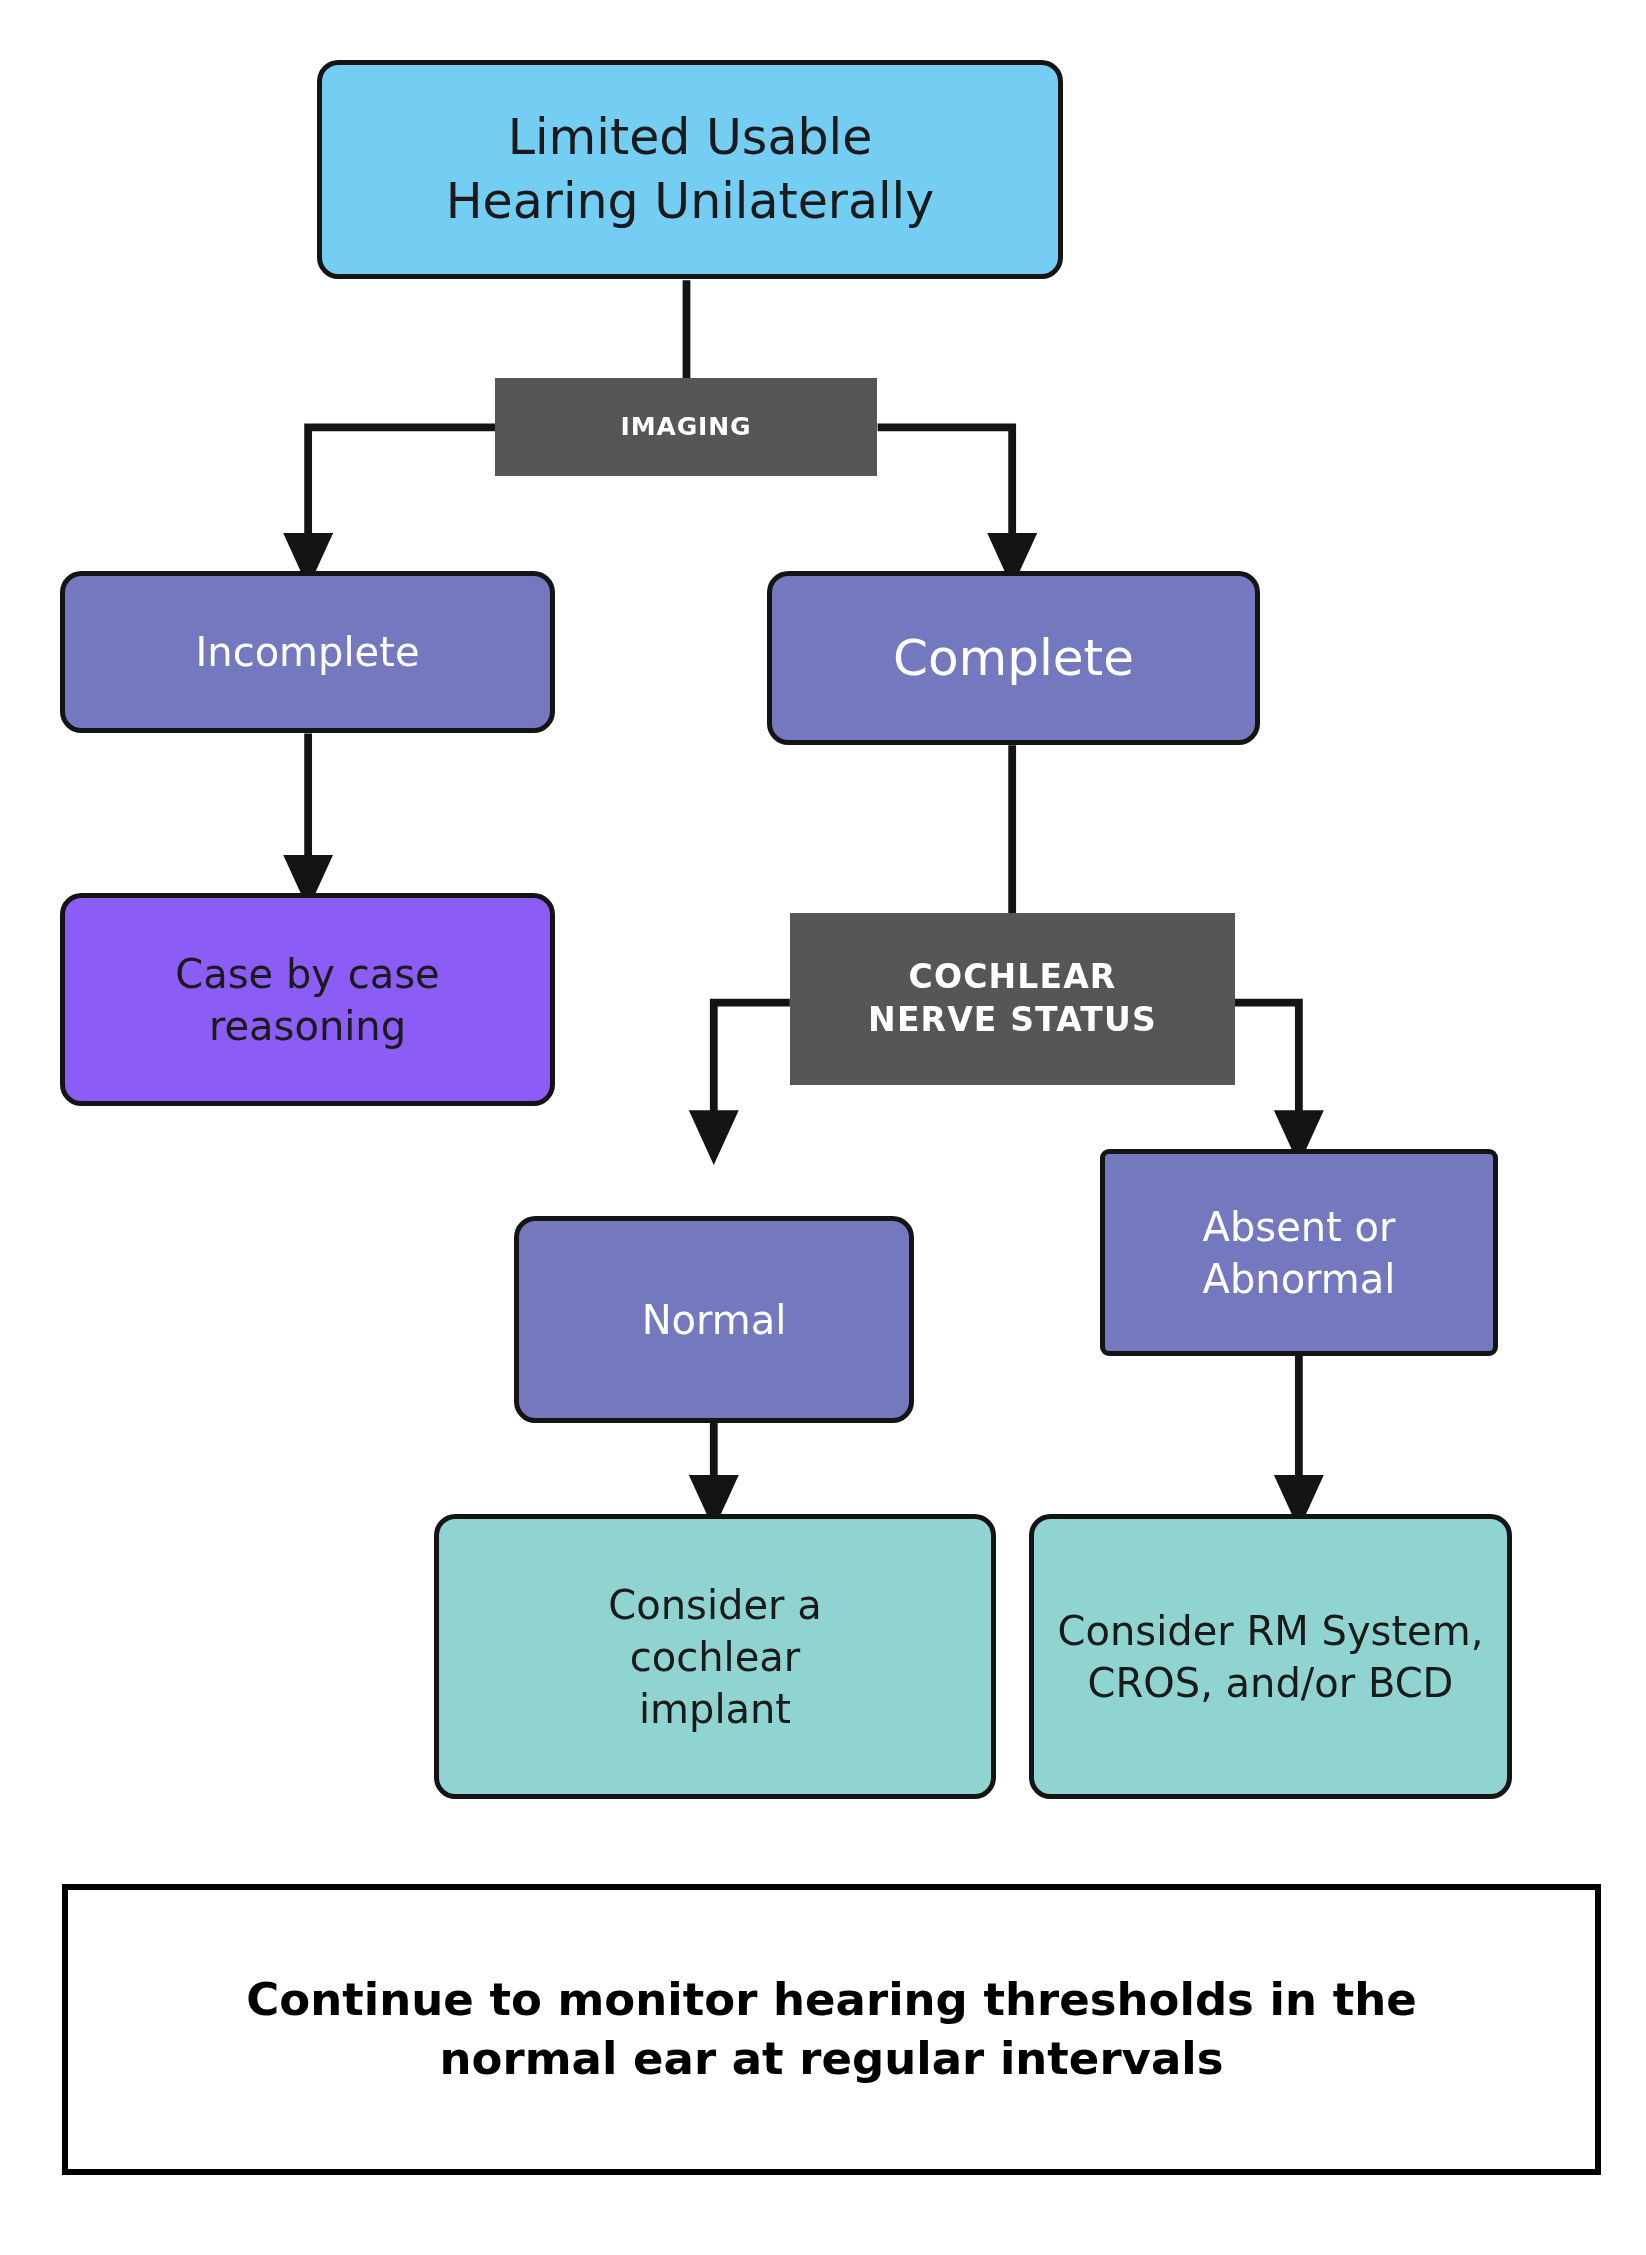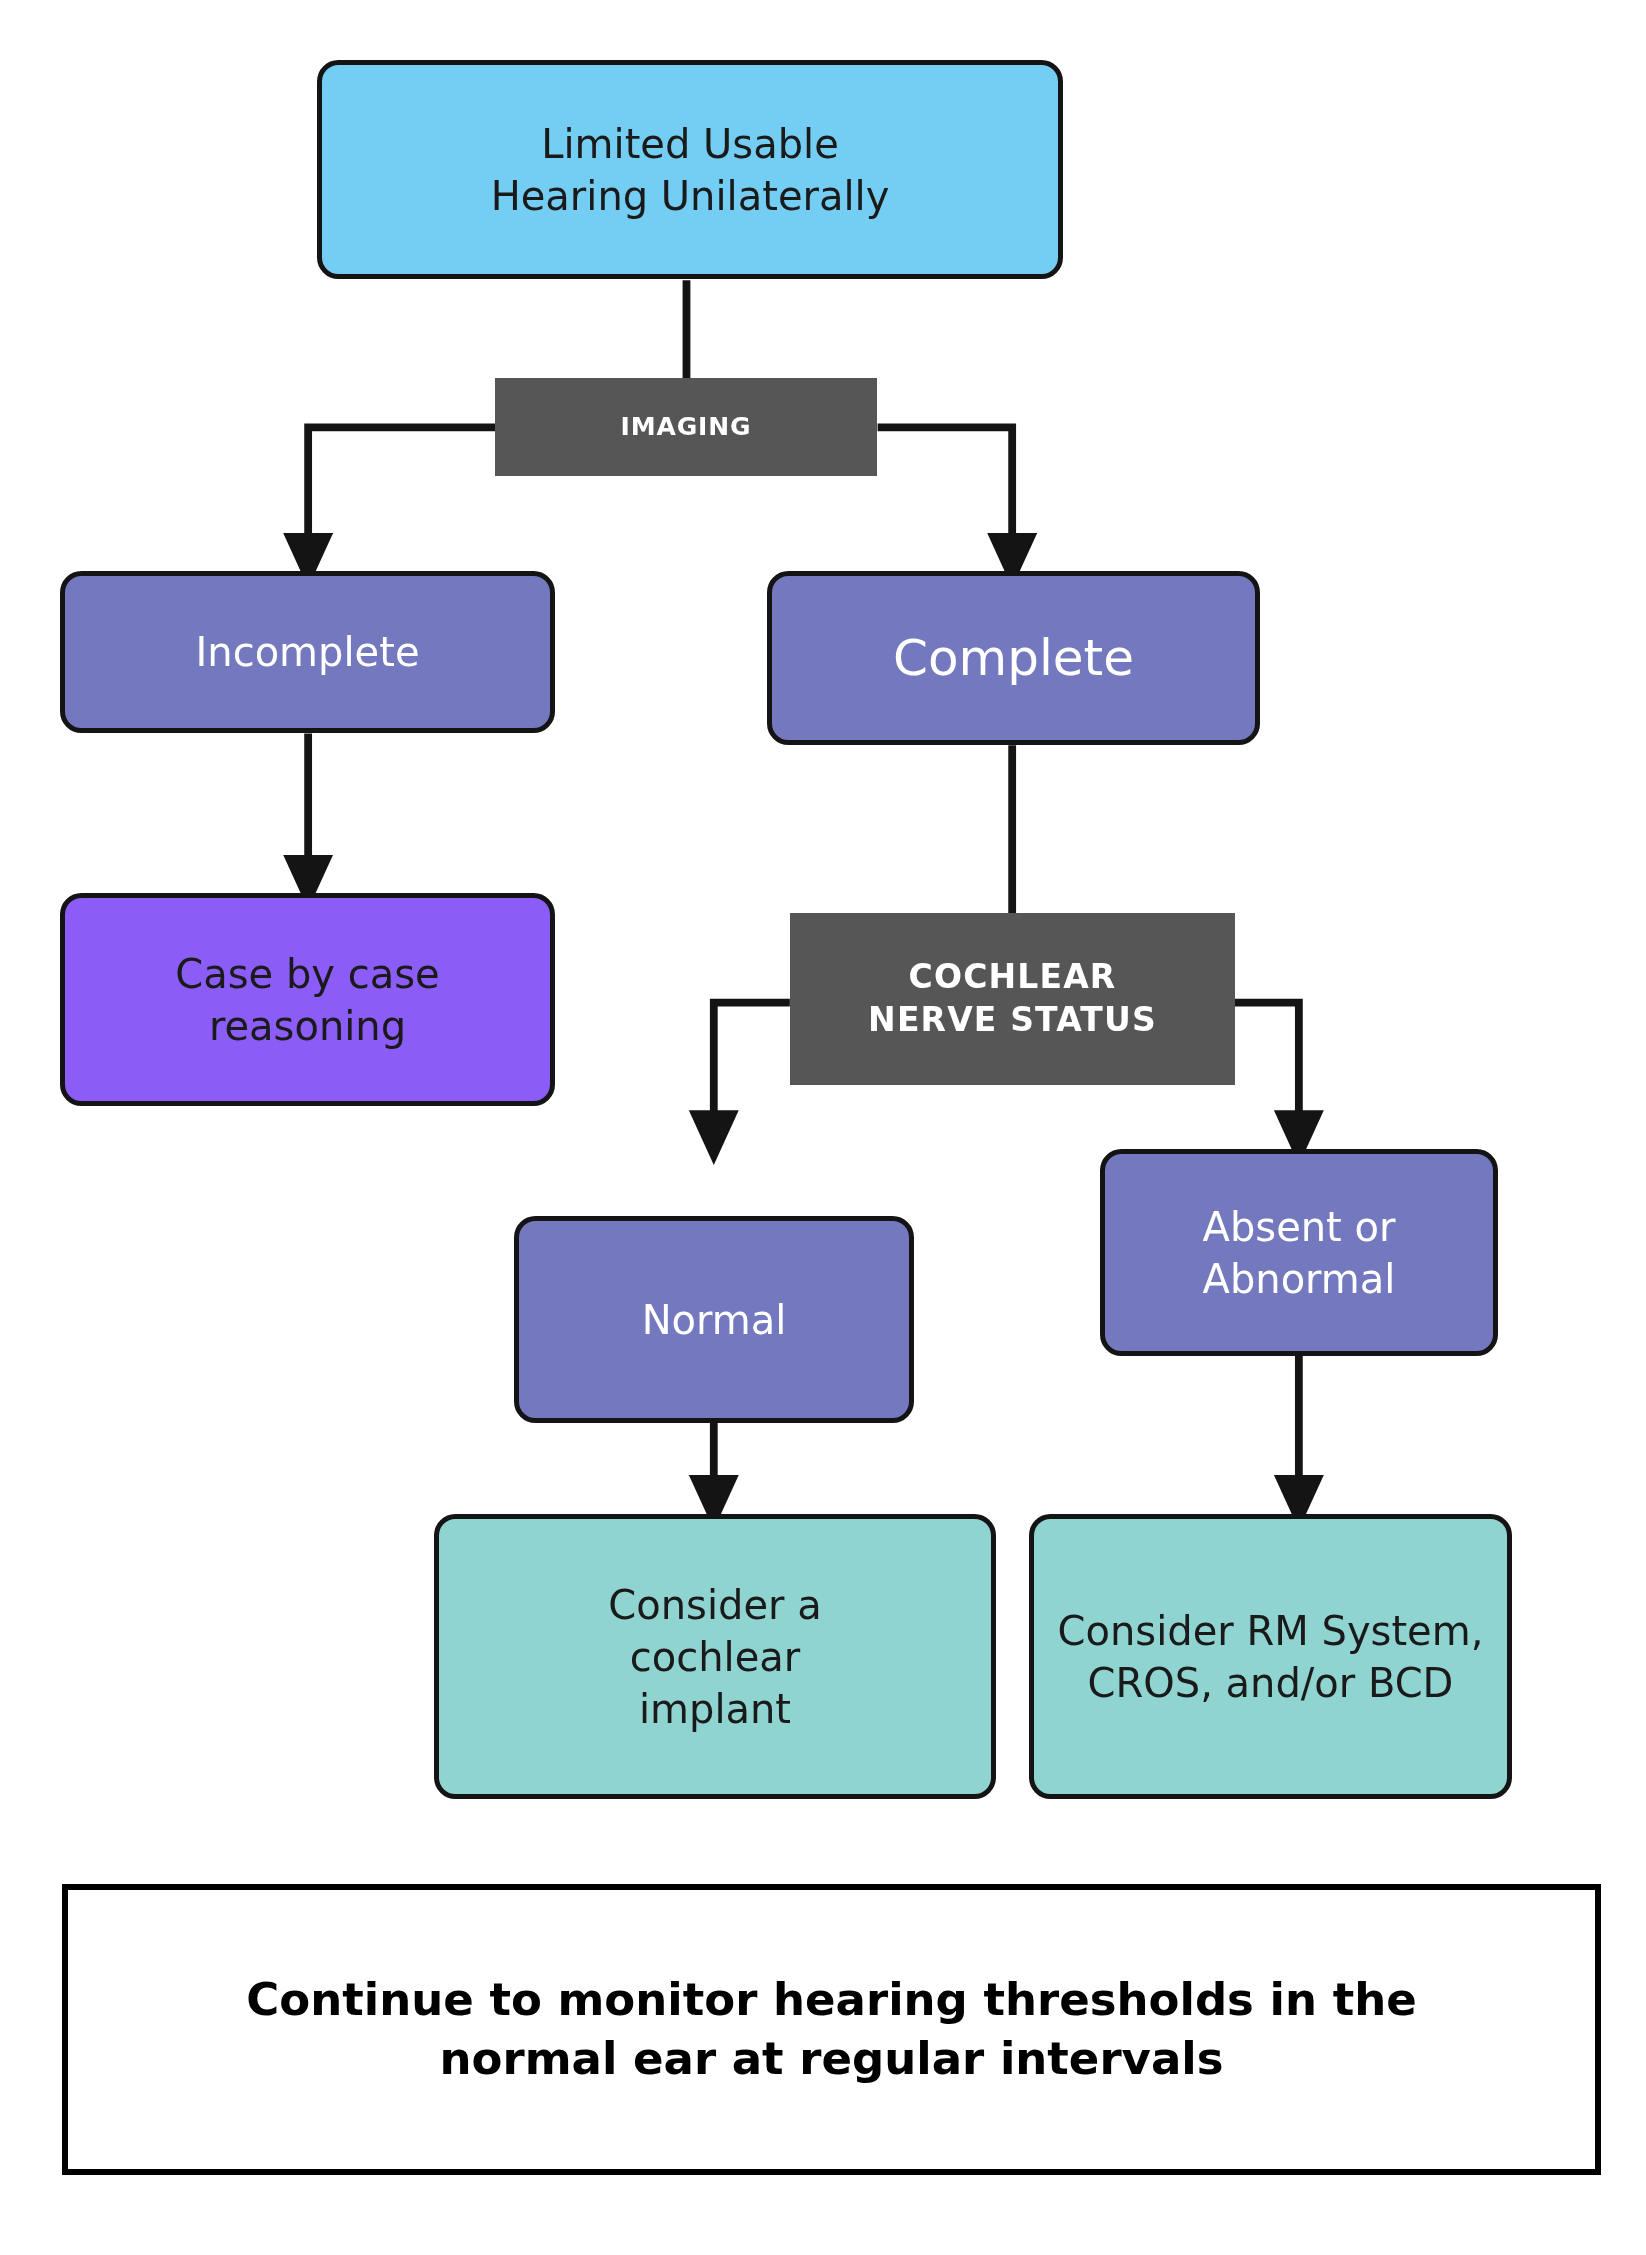--- a/index.html
+++ b/index.html
@@ -58,28 +58,28 @@
     letter-spacing: 0.035em;
   }
 
   .footer-box {
     border: 6.8px solid #000000;
     border-radius: 0;
     font-weight: 700;
   }
 
   
-  #node-root          { left: 317px; top: 60px;   width: 746px; height: 219px;  font-size: 40px; }
+  #node-root          { left: 317px; top: 60px;   width: 746px; height: 219px;  font-size: 49px; }
   #node-imaging       { left: 495px; top: 378px;  width: 382px; height: 98px;  font-size: 25px; }
   #node-incomplete    { left: 60px;  top: 571px;  width: 495px; height: 162px;  font-size: 40px; }
   #node-complete      { left: 767px; top: 571px;  width: 493px; height: 174px;  font-size: 50px; }
   #node-casebycase    { left: 60px;  top: 893px;  width: 495px; height: 213px;  font-size: 40px; }
   #node-cochlear      { left: 790px; top: 913px;  width: 445px; height: 172px;  font-size: 33px; }
   #node-normal        { left: 514px; top: 1216px; width: 400px; height: 207px;  font-size: 40px; }
-  #node-absent        { left: 1100px;top: 1149px; width: 398px; height: 207px;  font-size: 40px; }
+  #node-absent        { left: 1100px;top: 1149px; width: 398px; height: 207px;  font-size: 40px; border-radius: 9px; }
   #node-ci            { left: 434px; top: 1514px; width: 562px; height: 285px;  font-size: 40px; }
   #node-rm            { left: 1029px;top: 1514px; width: 483px; height: 285px;  font-size: 40px; }
   #node-footer        { left: 62px;  top: 1884px; width: 1539px;height: 291px;  font-size: 45px; }
 </style>
 </head>
 <body>
 
 <div id="flowchart-root">
 
   <svg id="edge-layer" viewBox="0 0 1688 2313" xmlns="http://www.w3.org/2000/svg">

